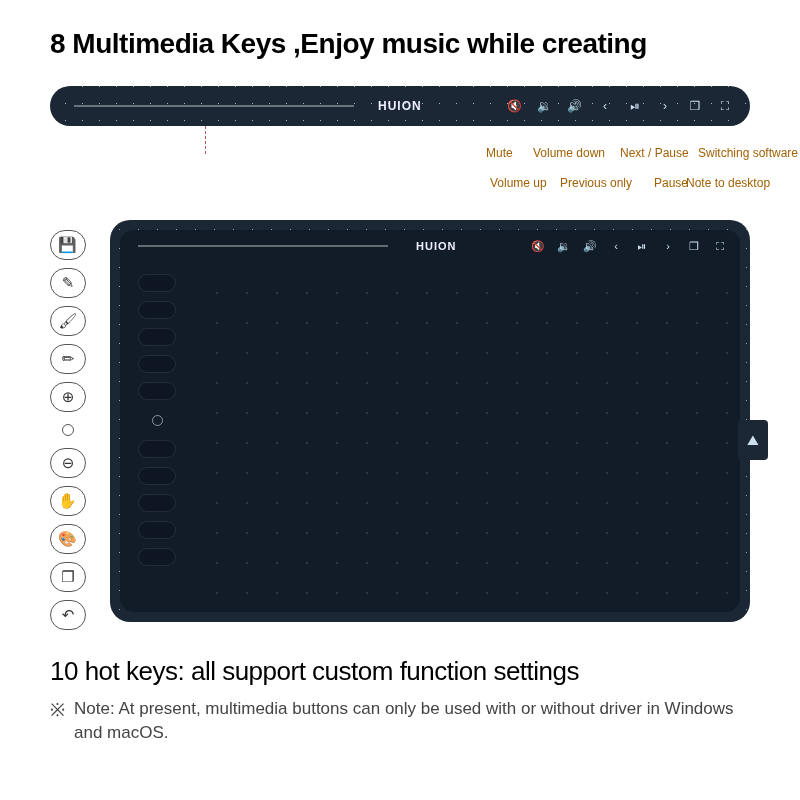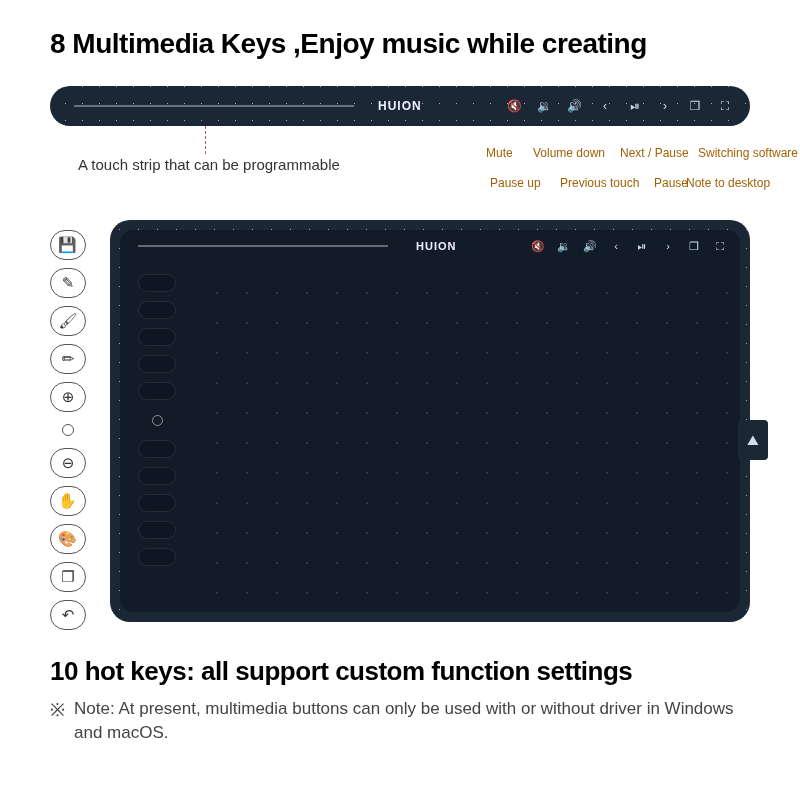--- a/index.html
+++ b/index.html
@@ -54,21 +54,21 @@
   background-position: 12px 10px;
 }
 .express-col { position:absolute; left:18px; top:44px; display:flex; flex-direction:column; gap:9px; }
 .express-col .ek { width:38px; height:18px; border-radius:9px; background:#0d1622; box-shadow:0 0 0 1px rgba(255,255,255,0.1) inset; }
 .express-col .led { width:38px; height:22px; display:flex; align-items:center; justify-content:center; }
 .express-col .led::after { content:""; width:9px; height:9px; border:1.5px solid rgba(255,255,255,0.5); border-radius:50%; }
 
 .tag { position:absolute; right:-18px; top:200px; width:30px; height:40px; background:#1b2735; border-radius:4px; color:#cde; font-size:14px; display:flex; align-items:center; justify-content:center; }
 
 .bottom { margin-top:16px; }
-.bottom h2 { font-size:26px; font-weight:700; letter-spacing:-0.5px; margin-bottom:10px; }
+.bottom h2 { font-size:26px; font-weight:400; letter-spacing:-0.5px; margin-bottom:10px; }
 .note { font-size:17px; color:#444; line-height:1.4; padding-left:24px; position:relative; }
 .note .mark { position:absolute; left:0; top:1px; font-size:18px; }
 </style>
 </head>
 <body>
 
 <div class="canvas">
 
   <div class="headline">8 Multimedia Keys ,Enjoy music while creating</div>
 
@@ -81,29 +81,28 @@
         <span>🔉</span>
         <span>🔊</span>
         <span>‹</span>
         <span>⏯</span>
         <span>›</span>
         <span>❐</span>
         <span>⛶</span>
       </div>
     </div>
     <div class="lead t1"></div>
-    <div class="touch-label">A touch strip that can be programmable</div>
 
     <div class="kl row-up" style="left:436px">Mute</div>
     <div class="kl row-up" style="left:483px">Volume down</div>
     <div class="kl row-up" style="left:570px">Next / Pause</div>
     <div class="kl row-up" style="left:648px">Switching software</div>
 
-    <div class="kl row-dn" style="left:440px">Pause up</div>
-    <div class="kl row-dn" style="left:510px">Previous touch</div>
+    <div class="kl row-dn" style="left:440px">Volume up</div>
+    <div class="kl row-dn" style="left:510px">Previous only</div>
     <div class="kl row-dn" style="left:604px">Pause</div>
     <div class="kl row-dn" style="left:636px">Note to desktop</div>
   </div>
 
   <div class="tablet-row">
     <div class="side-icons">
       <div class="btn">💾</div>
       <div class="btn">✎</div>
       <div class="btn">🖌</div>
       <div class="btn">✏</div>

